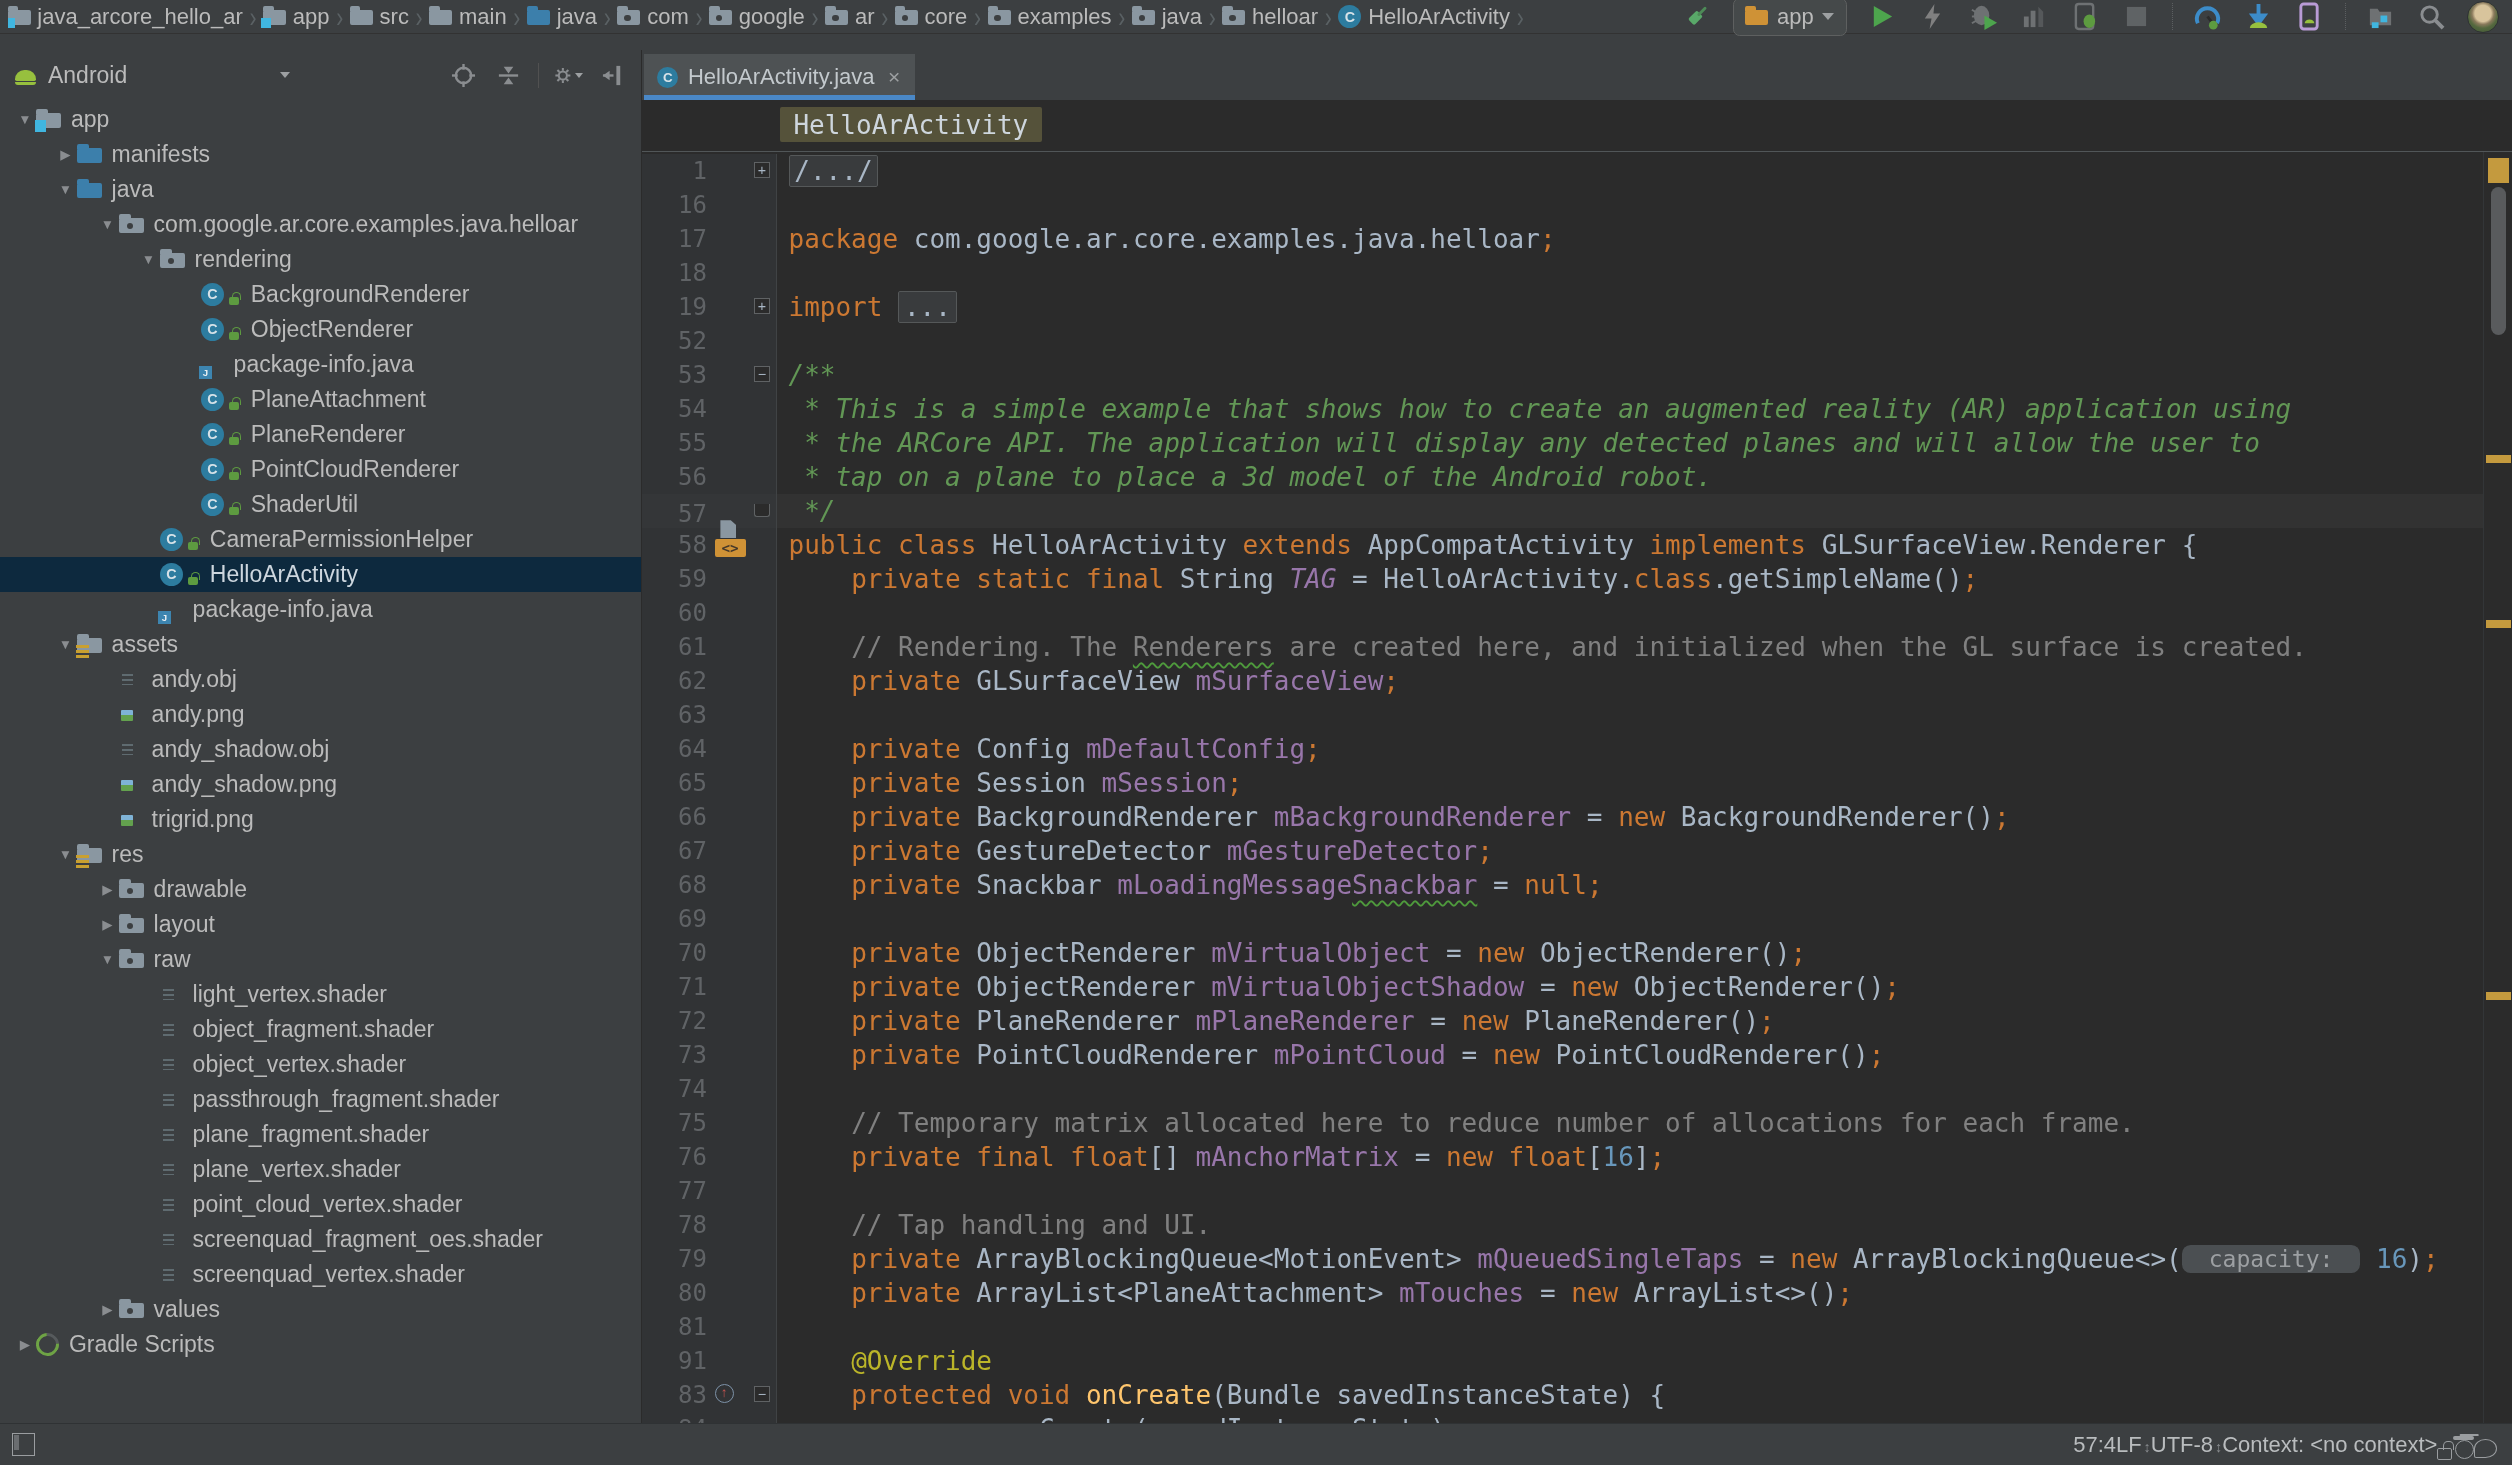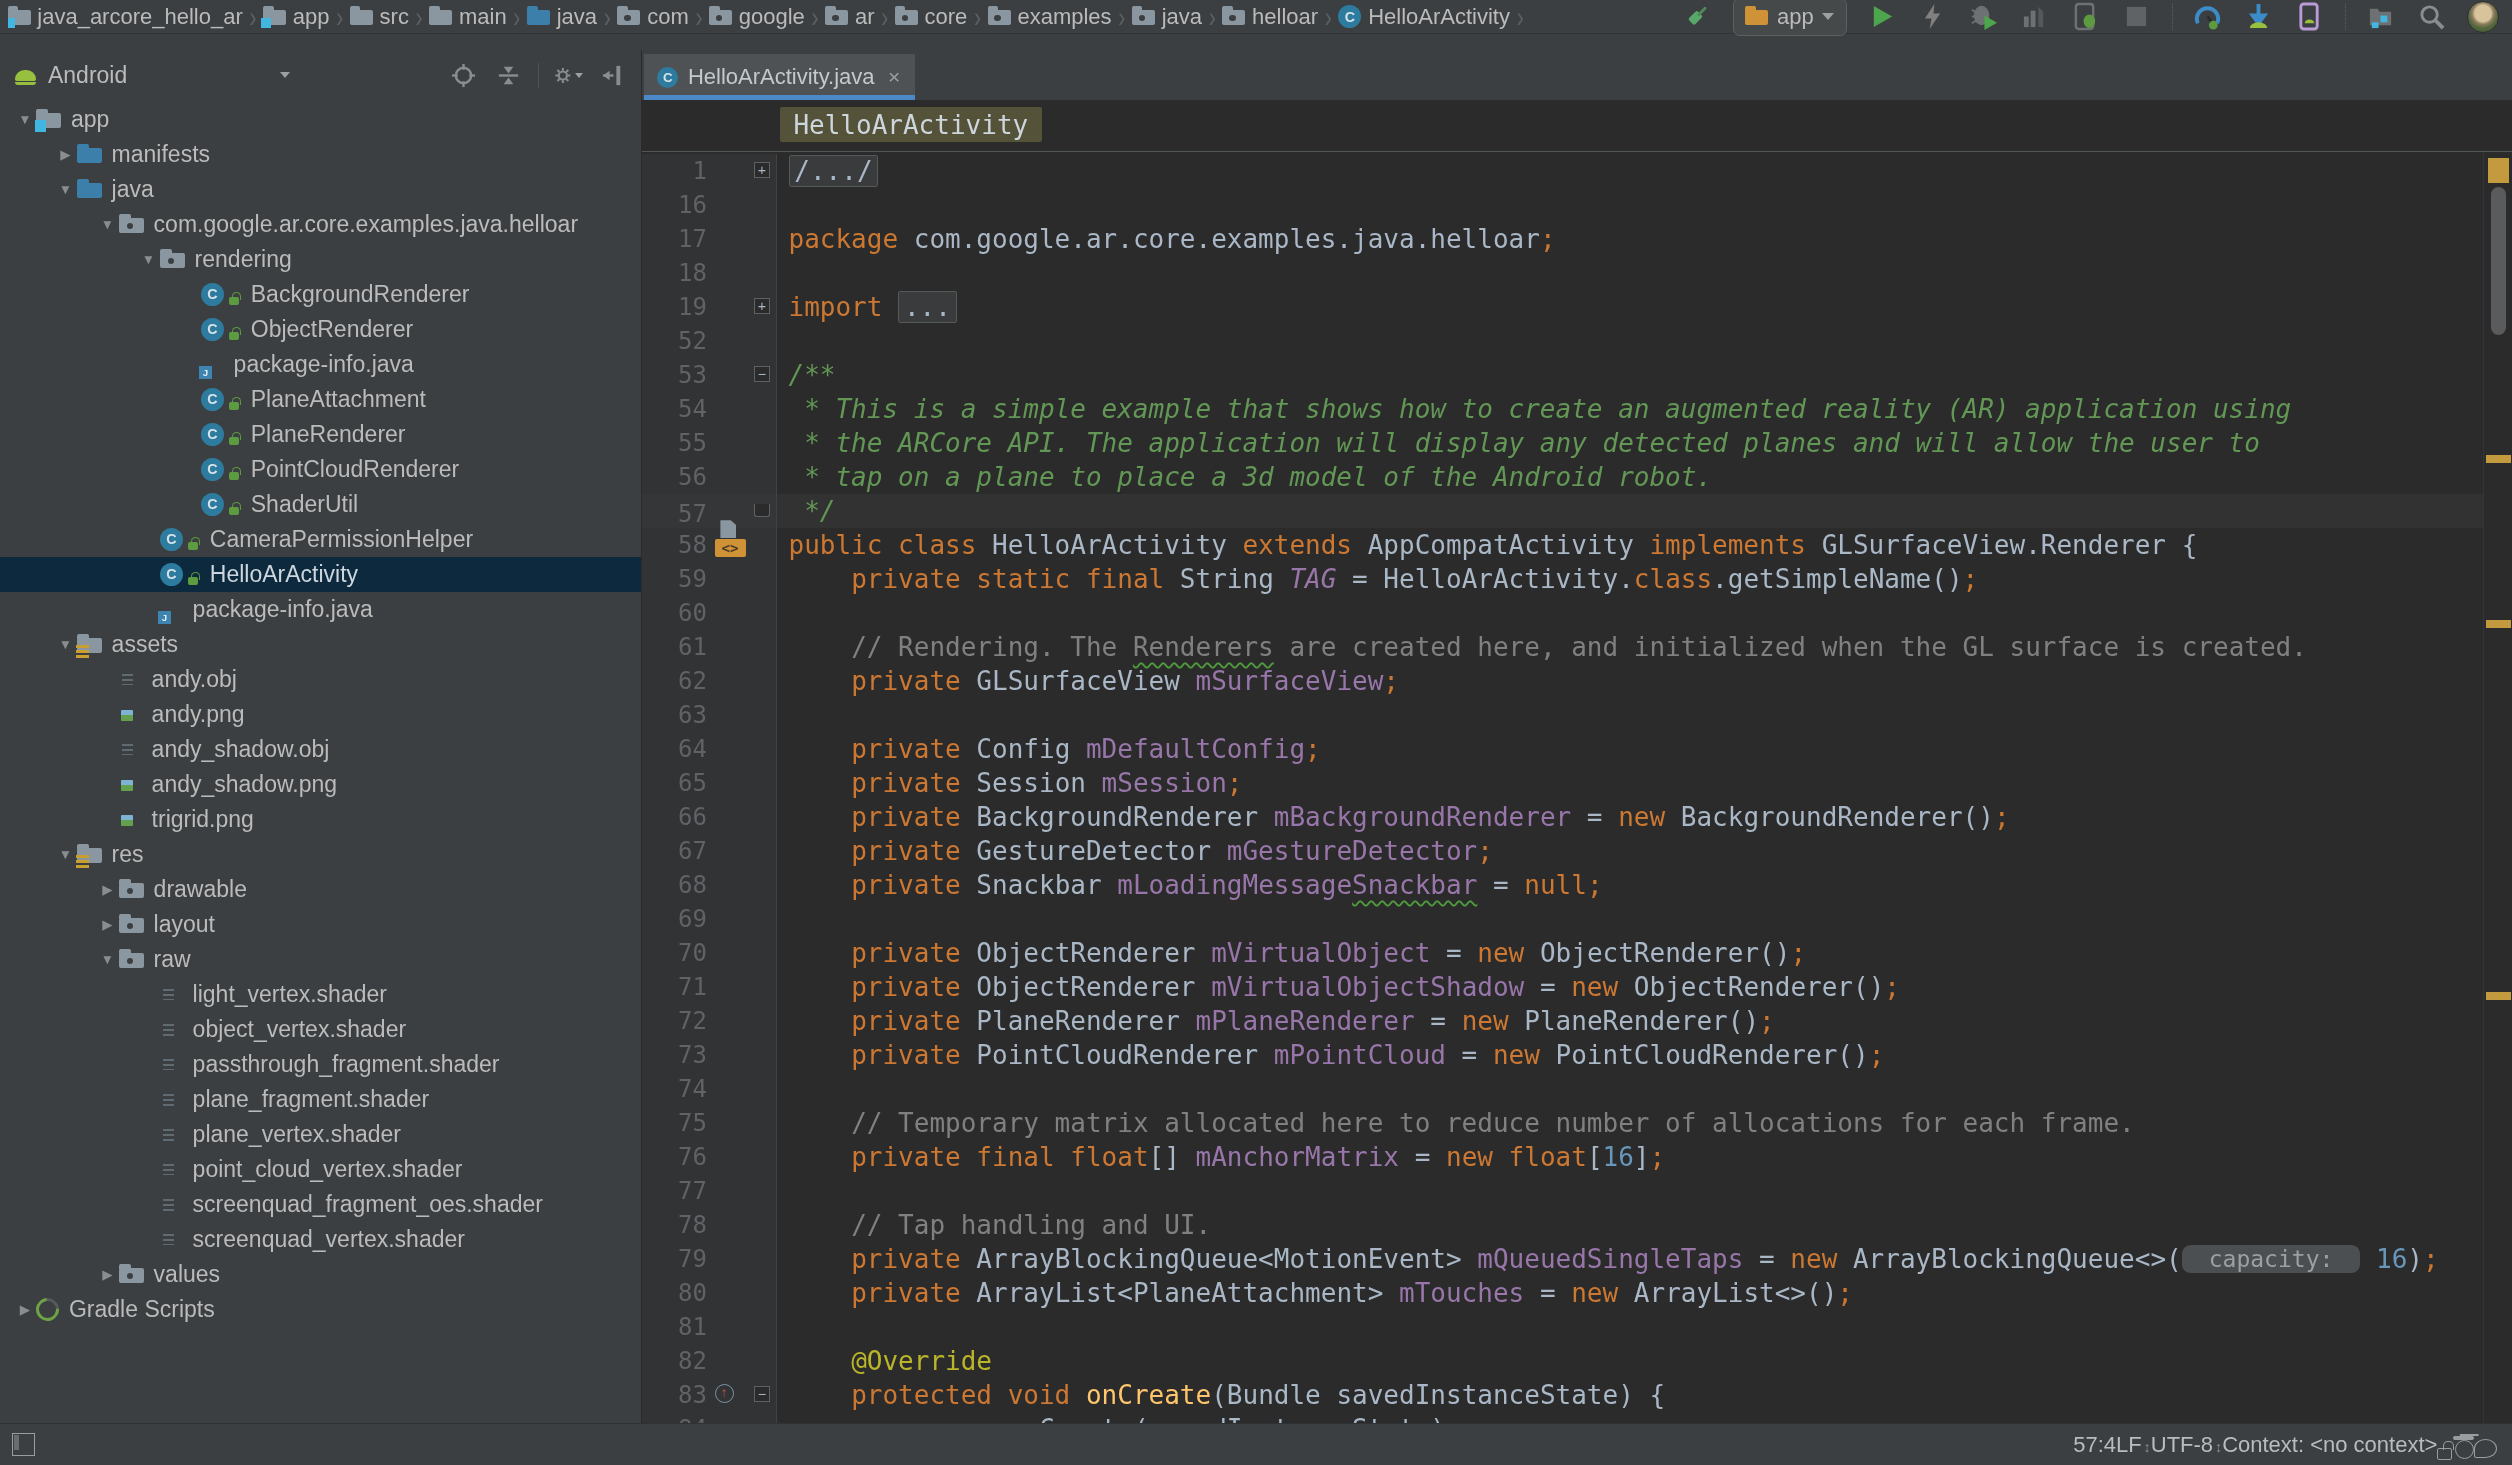--- a/index.html
+++ b/index.html
@@ -605,20 +605,27 @@
               </span>
             </span>
             <span class="tlabel">raw</span>
           </div>
           <div class="trow" style="padding-left: 137px;">
             <span class="tarrow"></span>
             <span class="ticon">
               <span class="i-java i-text"><span class="page"><span class="corner"></span></span><span class="tl"></span></span>
             </span>
             <span class="tlabel">light_vertex.shader</span>
+          </div>
+          <div class="trow" style="padding-left: 137px;">
+            <span class="tarrow"></span>
+            <span class="ticon">
+              <span class="i-java i-text"><span class="page"><span class="corner"></span></span><span class="tl"></span></span>
+            </span>
+            <span class="tlabel">object_fragment.shader</span>
           </div>
           <div class="trow" style="padding-left: 137px;">
             <span class="tarrow"></span>
             <span class="ticon">
               <span class="i-java i-text"><span class="page"><span class="corner"></span></span><span class="tl"></span></span>
             </span>
             <span class="tlabel">object_vertex.shader</span>
           </div>
           <div class="trow" style="padding-left: 137px;">
             <span class="tarrow"></span>
@@ -723,21 +730,21 @@
             <div class="crow"><div class="gut"><span class="lnum">72</span><span class="gico"></span><span class="gfold"></span></div><div class="ltext"><span class="st">    </span><span class="sk">private </span><span class="st">PlaneRenderer </span><span class="sf">mPlaneRenderer</span><span class="st"> = </span><span class="sk">new </span><span class="st">PlaneRenderer()</span><span class="sk">;</span></div></div>
             <div class="crow"><div class="gut"><span class="lnum">73</span><span class="gico"></span><span class="gfold"></span></div><div class="ltext"><span class="st">    </span><span class="sk">private </span><span class="st">PointCloudRenderer </span><span class="sf">mPointCloud</span><span class="st"> = </span><span class="sk">new </span><span class="st">PointCloudRenderer()</span><span class="sk">;</span></div></div>
             <div class="crow"><div class="gut"><span class="lnum">74</span><span class="gico"></span><span class="gfold"></span></div><div class="ltext"></div></div>
             <div class="crow"><div class="gut"><span class="lnum">75</span><span class="gico"></span><span class="gfold"></span></div><div class="ltext"><span class="st">    </span><span class="sc">// Temporary matrix allocated here to reduce number of allocations for each frame.</span></div></div>
             <div class="crow"><div class="gut"><span class="lnum">76</span><span class="gico"></span><span class="gfold"></span></div><div class="ltext"><span class="st">    </span><span class="sk">private final float</span><span class="st">[] </span><span class="sf">mAnchorMatrix</span><span class="st"> = </span><span class="sk">new float</span><span class="st">[</span><span class="sn">16</span><span class="st">]</span><span class="sk">;</span></div></div>
             <div class="crow"><div class="gut"><span class="lnum">77</span><span class="gico"></span><span class="gfold"></span></div><div class="ltext"></div></div>
             <div class="crow"><div class="gut"><span class="lnum">78</span><span class="gico"></span><span class="gfold"></span></div><div class="ltext"><span class="st">    </span><span class="sc">// Tap handling and UI.</span></div></div>
             <div class="crow"><div class="gut"><span class="lnum">79</span><span class="gico"></span><span class="gfold"></span></div><div class="ltext"><span class="st">    </span><span class="sk">private </span><span class="st">ArrayBlockingQueue&lt;MotionEvent&gt; </span><span class="sf">mQueuedSingleTaps</span><span class="st"> = </span><span class="sk">new </span><span class="st">ArrayBlockingQueue&lt;&gt;(</span><span class="shint">capacity:</span><span class="st"> </span><span class="sn">16</span><span class="st">)</span><span class="sk">;</span></div></div>
             <div class="crow"><div class="gut"><span class="lnum">80</span><span class="gico"></span><span class="gfold"></span></div><div class="ltext"><span class="st">    </span><span class="sk">private </span><span class="st">ArrayList&lt;PlaneAttachment&gt; </span><span class="sf">mTouches</span><span class="st"> = </span><span class="sk">new </span><span class="st">ArrayList&lt;&gt;()</span><span class="sk">;</span></div></div>
             <div class="crow"><div class="gut"><span class="lnum">81</span><span class="gico"></span><span class="gfold"></span></div><div class="ltext"></div></div>
-            <div class="crow"><div class="gut"><span class="lnum">82</span><span class="gico"></span><span class="gfold"></span></div><div class="ltext"><span class="st">    </span><span class="sa">@Override</span></div></div>
+            <div class="crow"><div class="gut"><span class="lnum">91</span><span class="gico"></span><span class="gfold"></span></div><div class="ltext"><span class="st">    </span><span class="sa">@Override</span></div></div>
             <div class="crow"><div class="gut"><span class="lnum">83</span><span class="gico"><span class="ovr">↑</span></span><span class="gfold"><span class="fbox">−</span></span></div><div class="ltext"><span class="st">    </span><span class="sk">protected void </span><span class="sm">onCreate</span><span class="st">(Bundle savedInstanceState) {</span></div></div>
             <div class="crow"><div class="gut"><span class="lnum">84</span><span class="gico"></span><span class="gfold"></span></div><div class="ltext"><span class="st">        </span><span class="sk">super</span><span class="st">.onCreate(savedInstanceState)</span><span class="sk">;</span></div></div>
           </div>
         <div id="sbar">
             <div class="mark-sq" style="top: 5.7px;"></div>
             <div class="thumb" style="top: 35px; height: 148px;"></div>
             <div class="mark-tick" style="top: 303px;"></div>
             <div class="mark-tick" style="top: 468px;"></div>
             <div class="mark-tick" style="top: 840px;"></div>
           </div>

